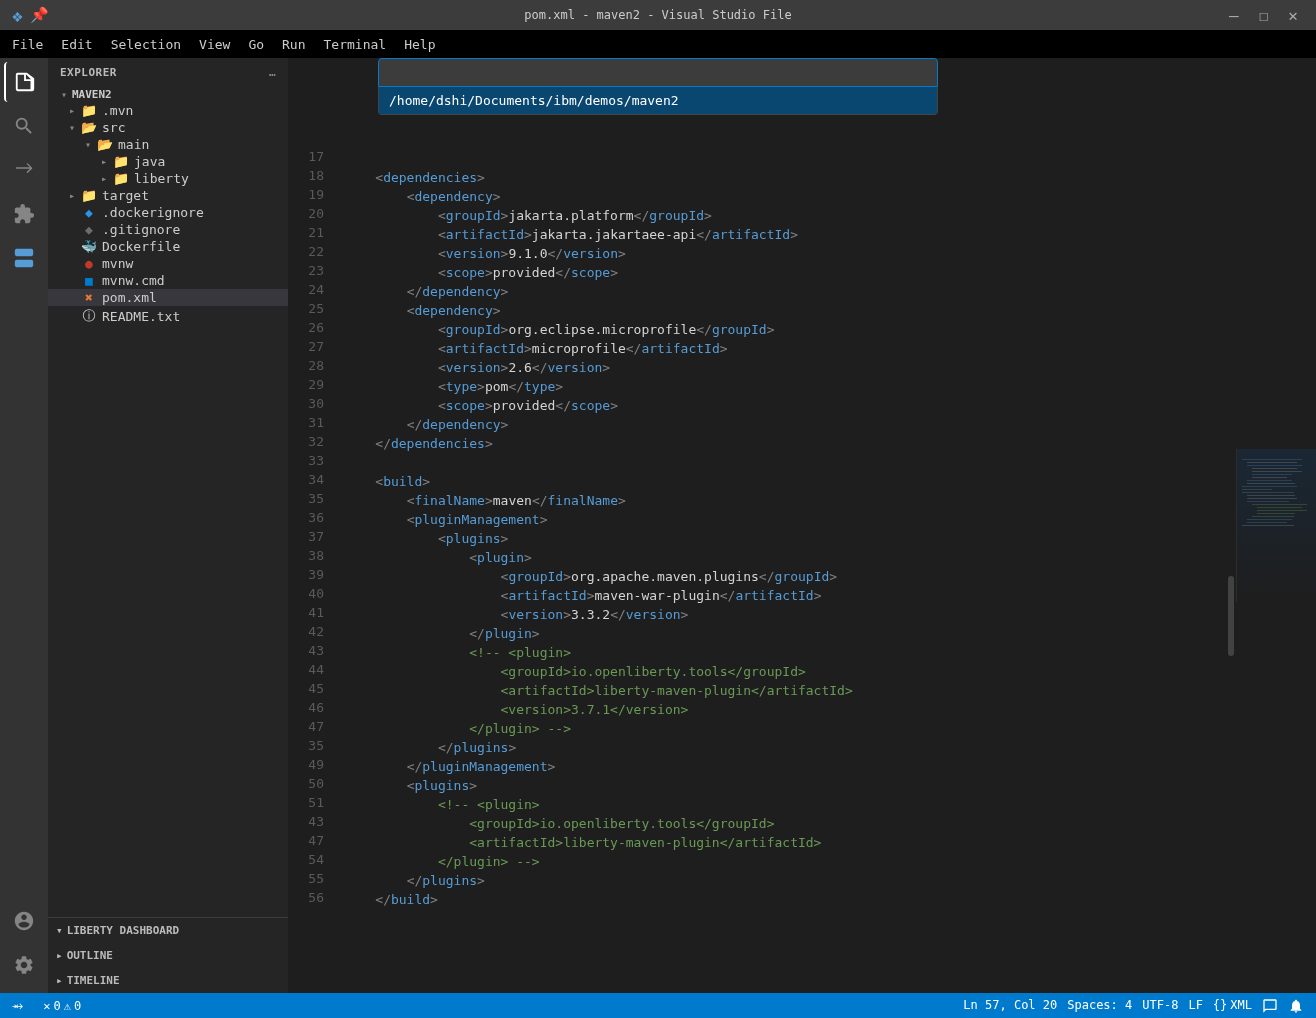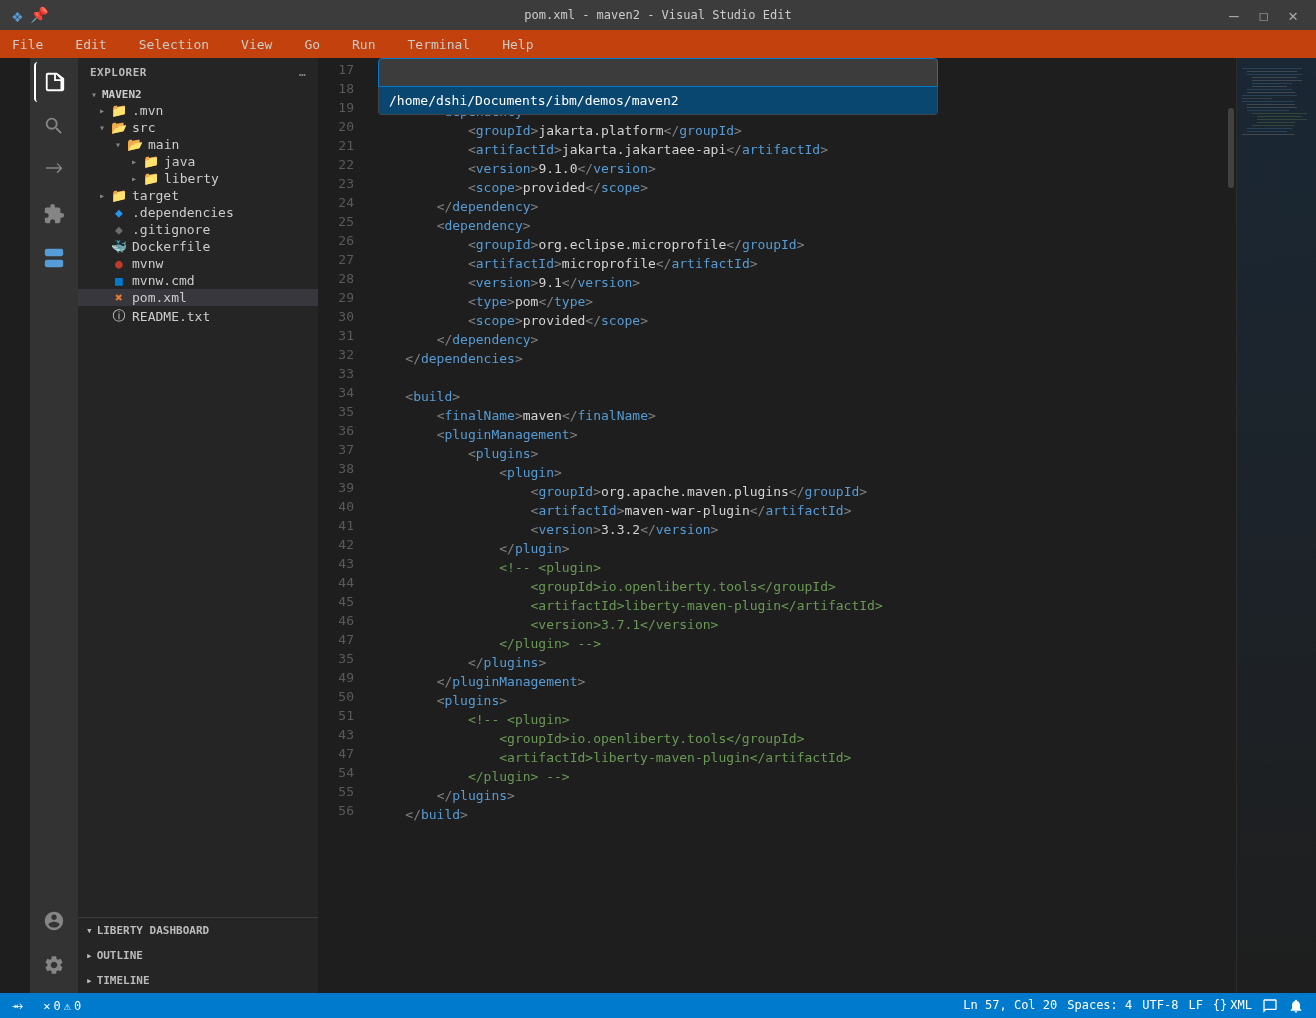--- a/index.html
+++ b/index.html
@@ -38,39 +38,38 @@
       transform: translateX(-50%);
     }
     #titlebar-controls {
       display: flex;
       gap: 8px;
     }
 
     
     #menubar {
       height: 28px;
-      background: #c2410c;
+      background: #000000;
       display: flex;
       align-items: center;
       padding: 0 4px;
-      gap: 16px;
+      gap: 2px;
     }
     .menu-item {
       padding: 4px 8px;
       font-size: 13px;
       color: #cccccc;
       cursor: pointer;
       border-radius: 3px;
     }
 
     
     #main {
       display: flex;
       height: calc(1018px - 30px - 28px - 25px);
-      margin-left: 30px;
     }
 
     
     #activity-bar {
       width: 48px;
       background: #333333;
       display: flex;
       flex-direction: column;
       align-items: center;
       padding-top: 4px;
@@ -203,20 +202,21 @@
       flex-direction: column;
       background: #1e1e1e;
       overflow: hidden;
     }
 
     
     #editor-content {
       flex: 1;
       display: flex;
       overflow: hidden;
+      align-items: center;
     }
     #line-numbers {
       width: 48px;
       background: #1e1e1e;
       padding-top: 2px;
       text-align: right;
       padding-right: 12px;
       color: #5a5a5a;
       font-size: 13px;
       line-height: 19px;
@@ -308,21 +308,21 @@
     }
   </style>
 </head>
 <body>
 
 <div id="titlebar">
   <div id="titlebar-left">
     <div style="color:#569cd6; font-weight:bold; font-size:18px;">❖</div>
     <div style="color:#aaa; font-size:15px; cursor:pointer;">📌</div>
   </div>
-  <div id="titlebar-title">pom.xml - maven2 - Visual Studio Edit</div>
+  <div id="titlebar-title">pom.xml - maven2 - Visual Studio File</div>
   <div id="titlebar-controls">
     <span style="font-size:16px; color:#aaa; cursor:pointer; padding:0 6px;" title="pom.xml - maven2 - Visual Studio Code">—</span>
     <span style="font-size:16px; color:#aaa; cursor:pointer; padding:0 6px;">☐</span>
     <span style="font-size:16px; color:#aaa; cursor:pointer; padding:0 6px;">✕</span>
   </div>
 </div>
 
 <div id="menubar">
   <div class="menu-item">File</div>
   <div class="menu-item">Edit</div>
@@ -435,21 +435,21 @@
 
       <div class="tree-item indent-1">
         <span class="tree-arrow">▸</span>
         <span class="tree-icon icon-folder">📁</span>
         <span class="tree-label">target</span>
       </div>
 
       <div class="tree-item indent-1">
         <span class="tree-arrow"></span>
         <span class="tree-icon" style="color:#2496ed;">◆</span>
-        <span class="tree-label">.dependencies</span>
+        <span class="tree-label">.dockerignore</span>
       </div>
 
       <div class="tree-item indent-1">
         <span class="tree-arrow"></span>
         <span class="tree-icon" style="color:#6c6c6c;">◆</span>
         <span class="tree-label">.gitignore</span>
       </div>
 
       <div class="tree-item indent-1">
         <span class="tree-arrow"></span>
@@ -549,21 +549,21 @@
         <div class="code-line">    <span class="xml-bracket">&lt;</span><span class="xml-tag">dependencies</span><span class="xml-bracket">&gt;</span></div>
         <div class="code-line">        <span class="xml-bracket">&lt;</span><span class="xml-tag">dependency</span><span class="xml-bracket">&gt;</span></div>
         <div class="code-line">            <span class="xml-bracket">&lt;</span><span class="xml-tag">groupId</span><span class="xml-bracket">&gt;</span><span class="xml-text">jakarta.platform</span><span class="xml-bracket">&lt;/</span><span class="xml-tag">groupId</span><span class="xml-bracket">&gt;</span></div>
         <div class="code-line">            <span class="xml-bracket">&lt;</span><span class="xml-tag">artifactId</span><span class="xml-bracket">&gt;</span><span class="xml-text">jakarta.jakartaee-api</span><span class="xml-bracket">&lt;/</span><span class="xml-tag">artifactId</span><span class="xml-bracket">&gt;</span></div>
         <div class="code-line">            <span class="xml-bracket">&lt;</span><span class="xml-tag">version</span><span class="xml-bracket">&gt;</span><span class="xml-text">9.1.0</span><span class="xml-bracket">&lt;/</span><span class="xml-tag">version</span><span class="xml-bracket">&gt;</span></div>
         <div class="code-line">            <span class="xml-bracket">&lt;</span><span class="xml-tag">scope</span><span class="xml-bracket">&gt;</span><span class="xml-text">provided</span><span class="xml-bracket">&lt;/</span><span class="xml-tag">scope</span><span class="xml-bracket">&gt;</span></div>
         <div class="code-line">        <span class="xml-bracket">&lt;/</span><span class="xml-tag">dependency</span><span class="xml-bracket">&gt;</span></div>
         <div class="code-line">        <span class="xml-bracket">&lt;</span><span class="xml-tag">dependency</span><span class="xml-bracket">&gt;</span></div>
         <div class="code-line">            <span class="xml-bracket">&lt;</span><span class="xml-tag">groupId</span><span class="xml-bracket">&gt;</span><span class="xml-text">org.eclipse.microprofile</span><span class="xml-bracket">&lt;/</span><span class="xml-tag">groupId</span><span class="xml-bracket">&gt;</span></div>
         <div class="code-line">            <span class="xml-bracket">&lt;</span><span class="xml-tag">artifactId</span><span class="xml-bracket">&gt;</span><span class="xml-text">microprofile</span><span class="xml-bracket">&lt;/</span><span class="xml-tag">artifactId</span><span class="xml-bracket">&gt;</span></div>
-        <div class="code-line">            <span class="xml-bracket">&lt;</span><span class="xml-tag">version</span><span class="xml-bracket">&gt;</span><span class="xml-text">9.1</span><span class="xml-bracket">&lt;/</span><span class="xml-tag">version</span><span class="xml-bracket">&gt;</span></div>
+        <div class="code-line">            <span class="xml-bracket">&lt;</span><span class="xml-tag">version</span><span class="xml-bracket">&gt;</span><span class="xml-text">2.6</span><span class="xml-bracket">&lt;/</span><span class="xml-tag">version</span><span class="xml-bracket">&gt;</span></div>
         <div class="code-line">            <span class="xml-bracket">&lt;</span><span class="xml-tag">type</span><span class="xml-bracket">&gt;</span><span class="xml-text">pom</span><span class="xml-bracket">&lt;/</span><span class="xml-tag">type</span><span class="xml-bracket">&gt;</span></div>
         <div class="code-line">            <span class="xml-bracket">&lt;</span><span class="xml-tag">scope</span><span class="xml-bracket">&gt;</span><span class="xml-text">provided</span><span class="xml-bracket">&lt;/</span><span class="xml-tag">scope</span><span class="xml-bracket">&gt;</span></div>
         <div class="code-line">        <span class="xml-bracket">&lt;/</span><span class="xml-tag">dependency</span><span class="xml-bracket">&gt;</span></div>
         <div class="code-line">    <span class="xml-bracket">&lt;/</span><span class="xml-tag">dependencies</span><span class="xml-bracket">&gt;</span></div>
         <div class="code-line"></div>
         <div class="code-line">    <span class="xml-bracket">&lt;</span><span class="xml-tag">build</span><span class="xml-bracket">&gt;</span></div>
         <div class="code-line">        <span class="xml-bracket">&lt;</span><span class="xml-tag">finalName</span><span class="xml-bracket">&gt;</span><span class="xml-text">maven</span><span class="xml-bracket">&lt;/</span><span class="xml-tag">finalName</span><span class="xml-bracket">&gt;</span></div>
         <div class="code-line">        <span class="xml-bracket">&lt;</span><span class="xml-tag">pluginManagement</span><span class="xml-bracket">&gt;</span></div>
         <div class="code-line">            <span class="xml-bracket">&lt;</span><span class="xml-tag">plugins</span><span class="xml-bracket">&gt;</span></div>
         <div class="code-line">                <span class="xml-bracket">&lt;</span><span class="xml-tag">plugin</span><span class="xml-bracket">&gt;</span></div>

